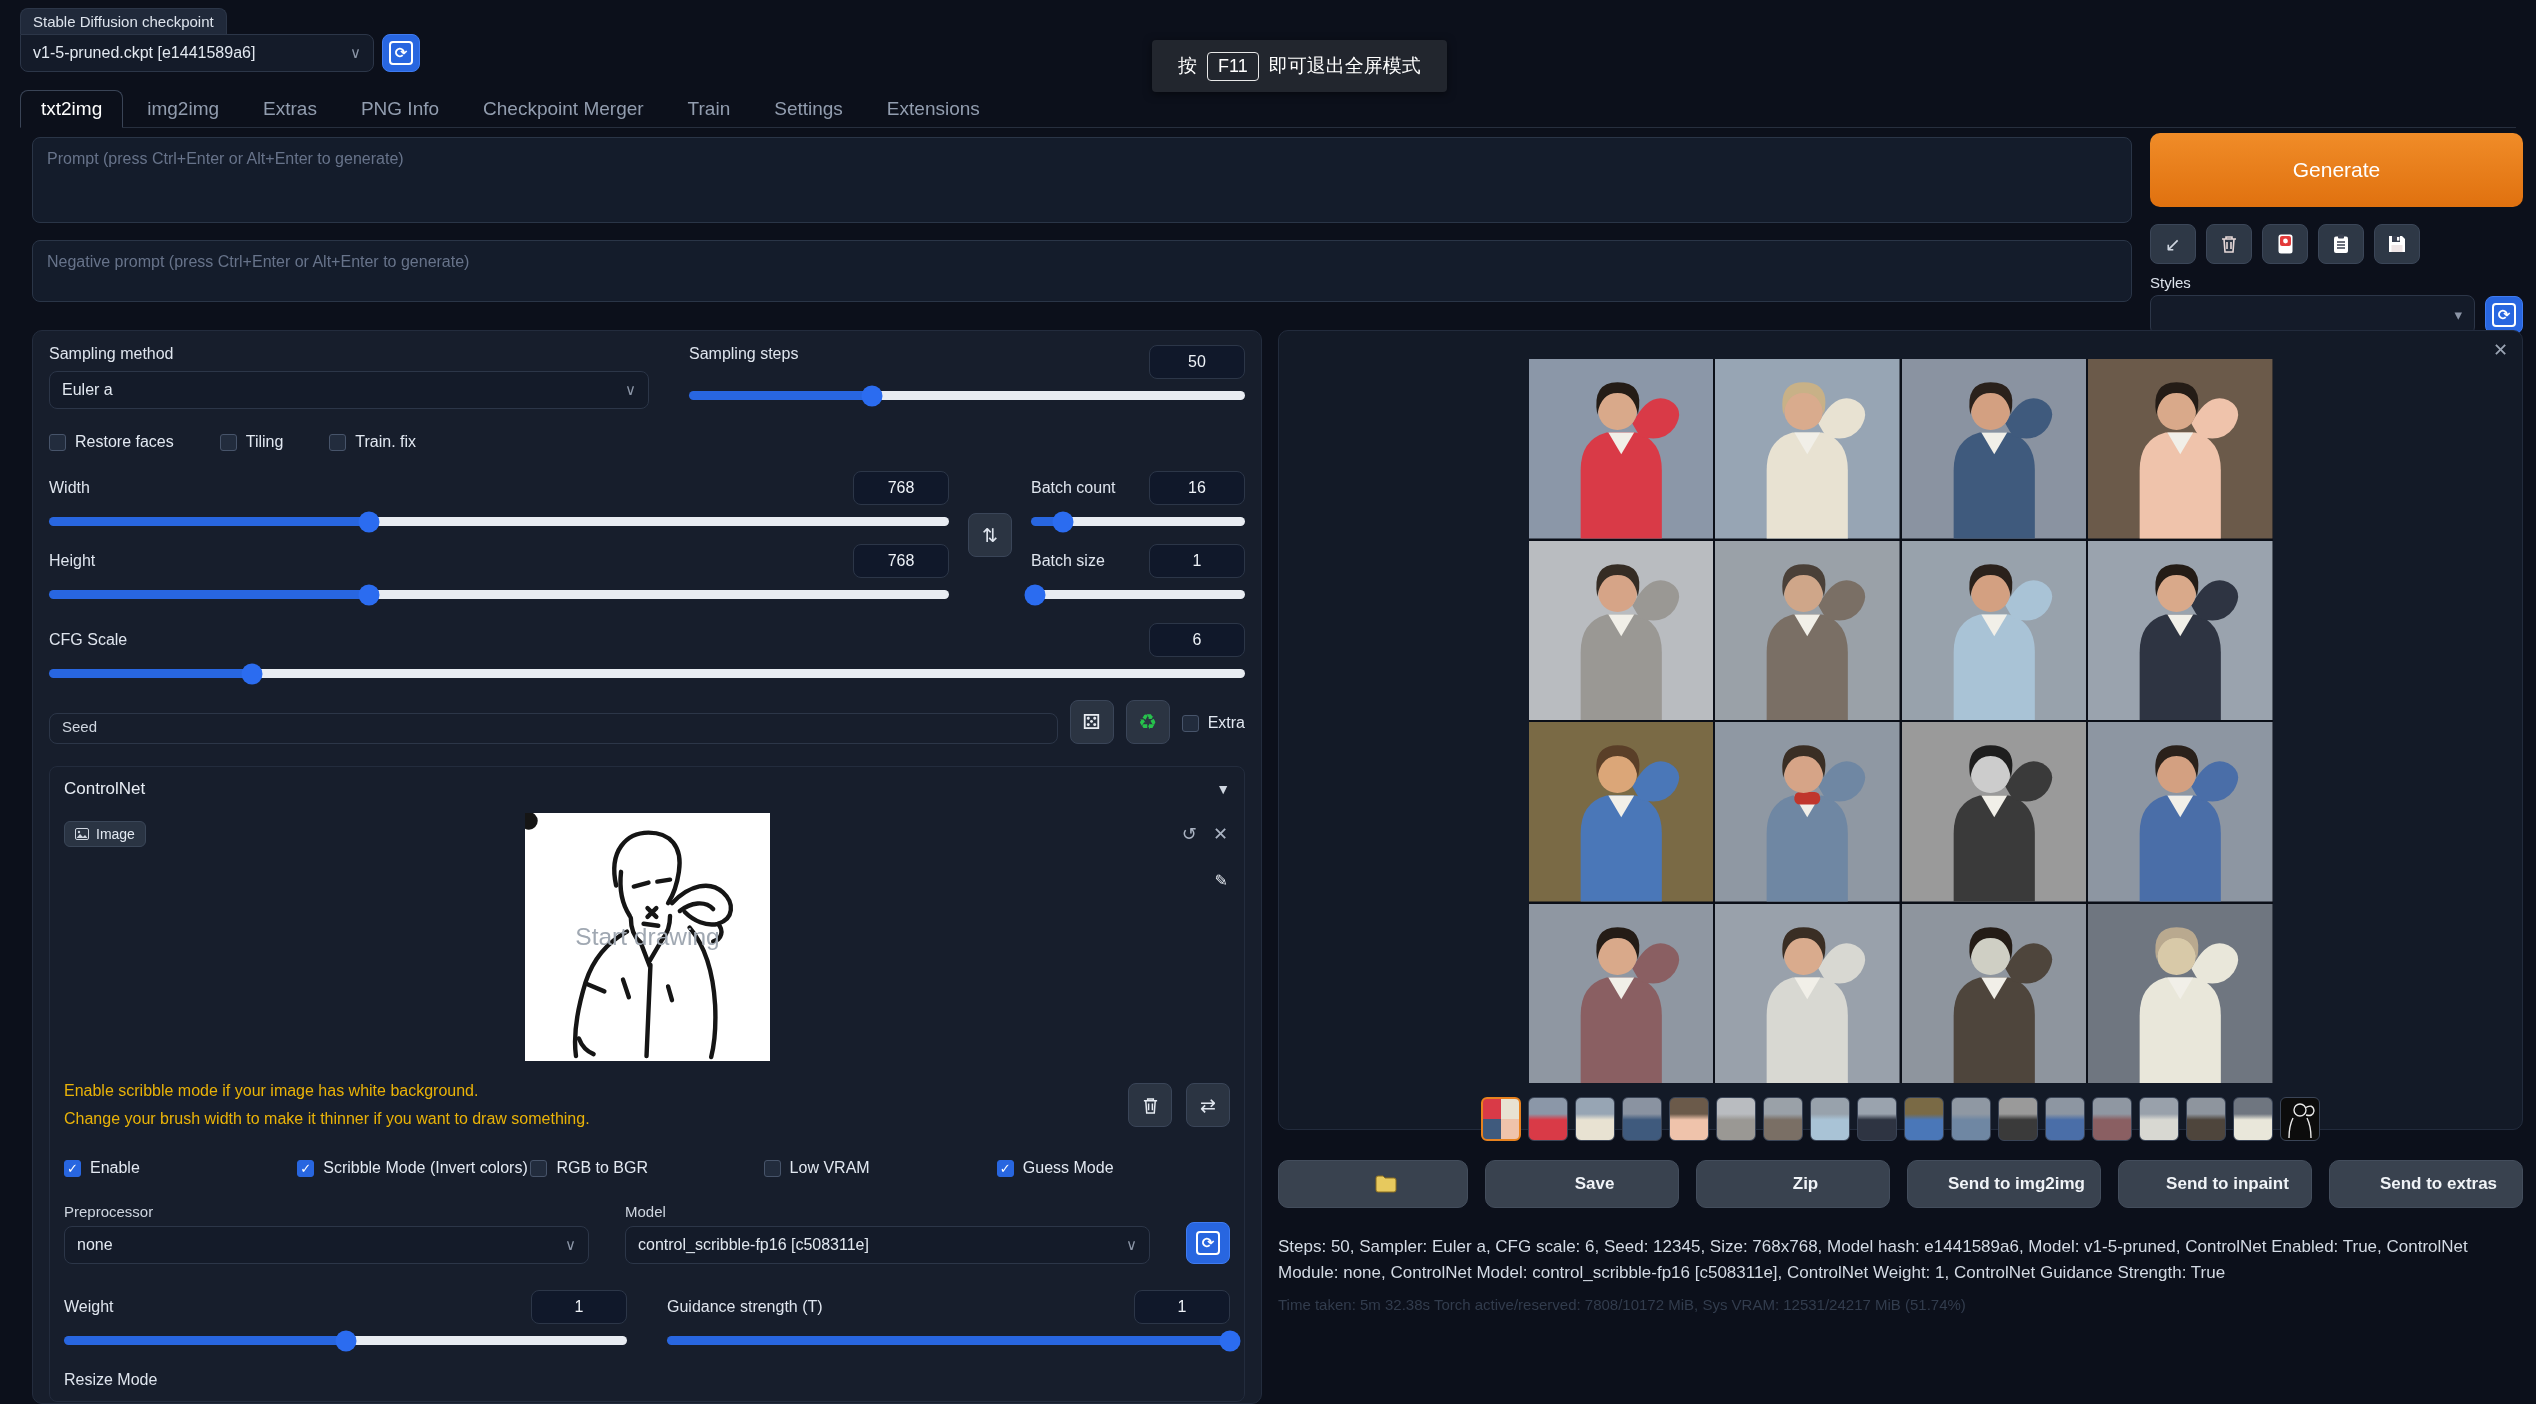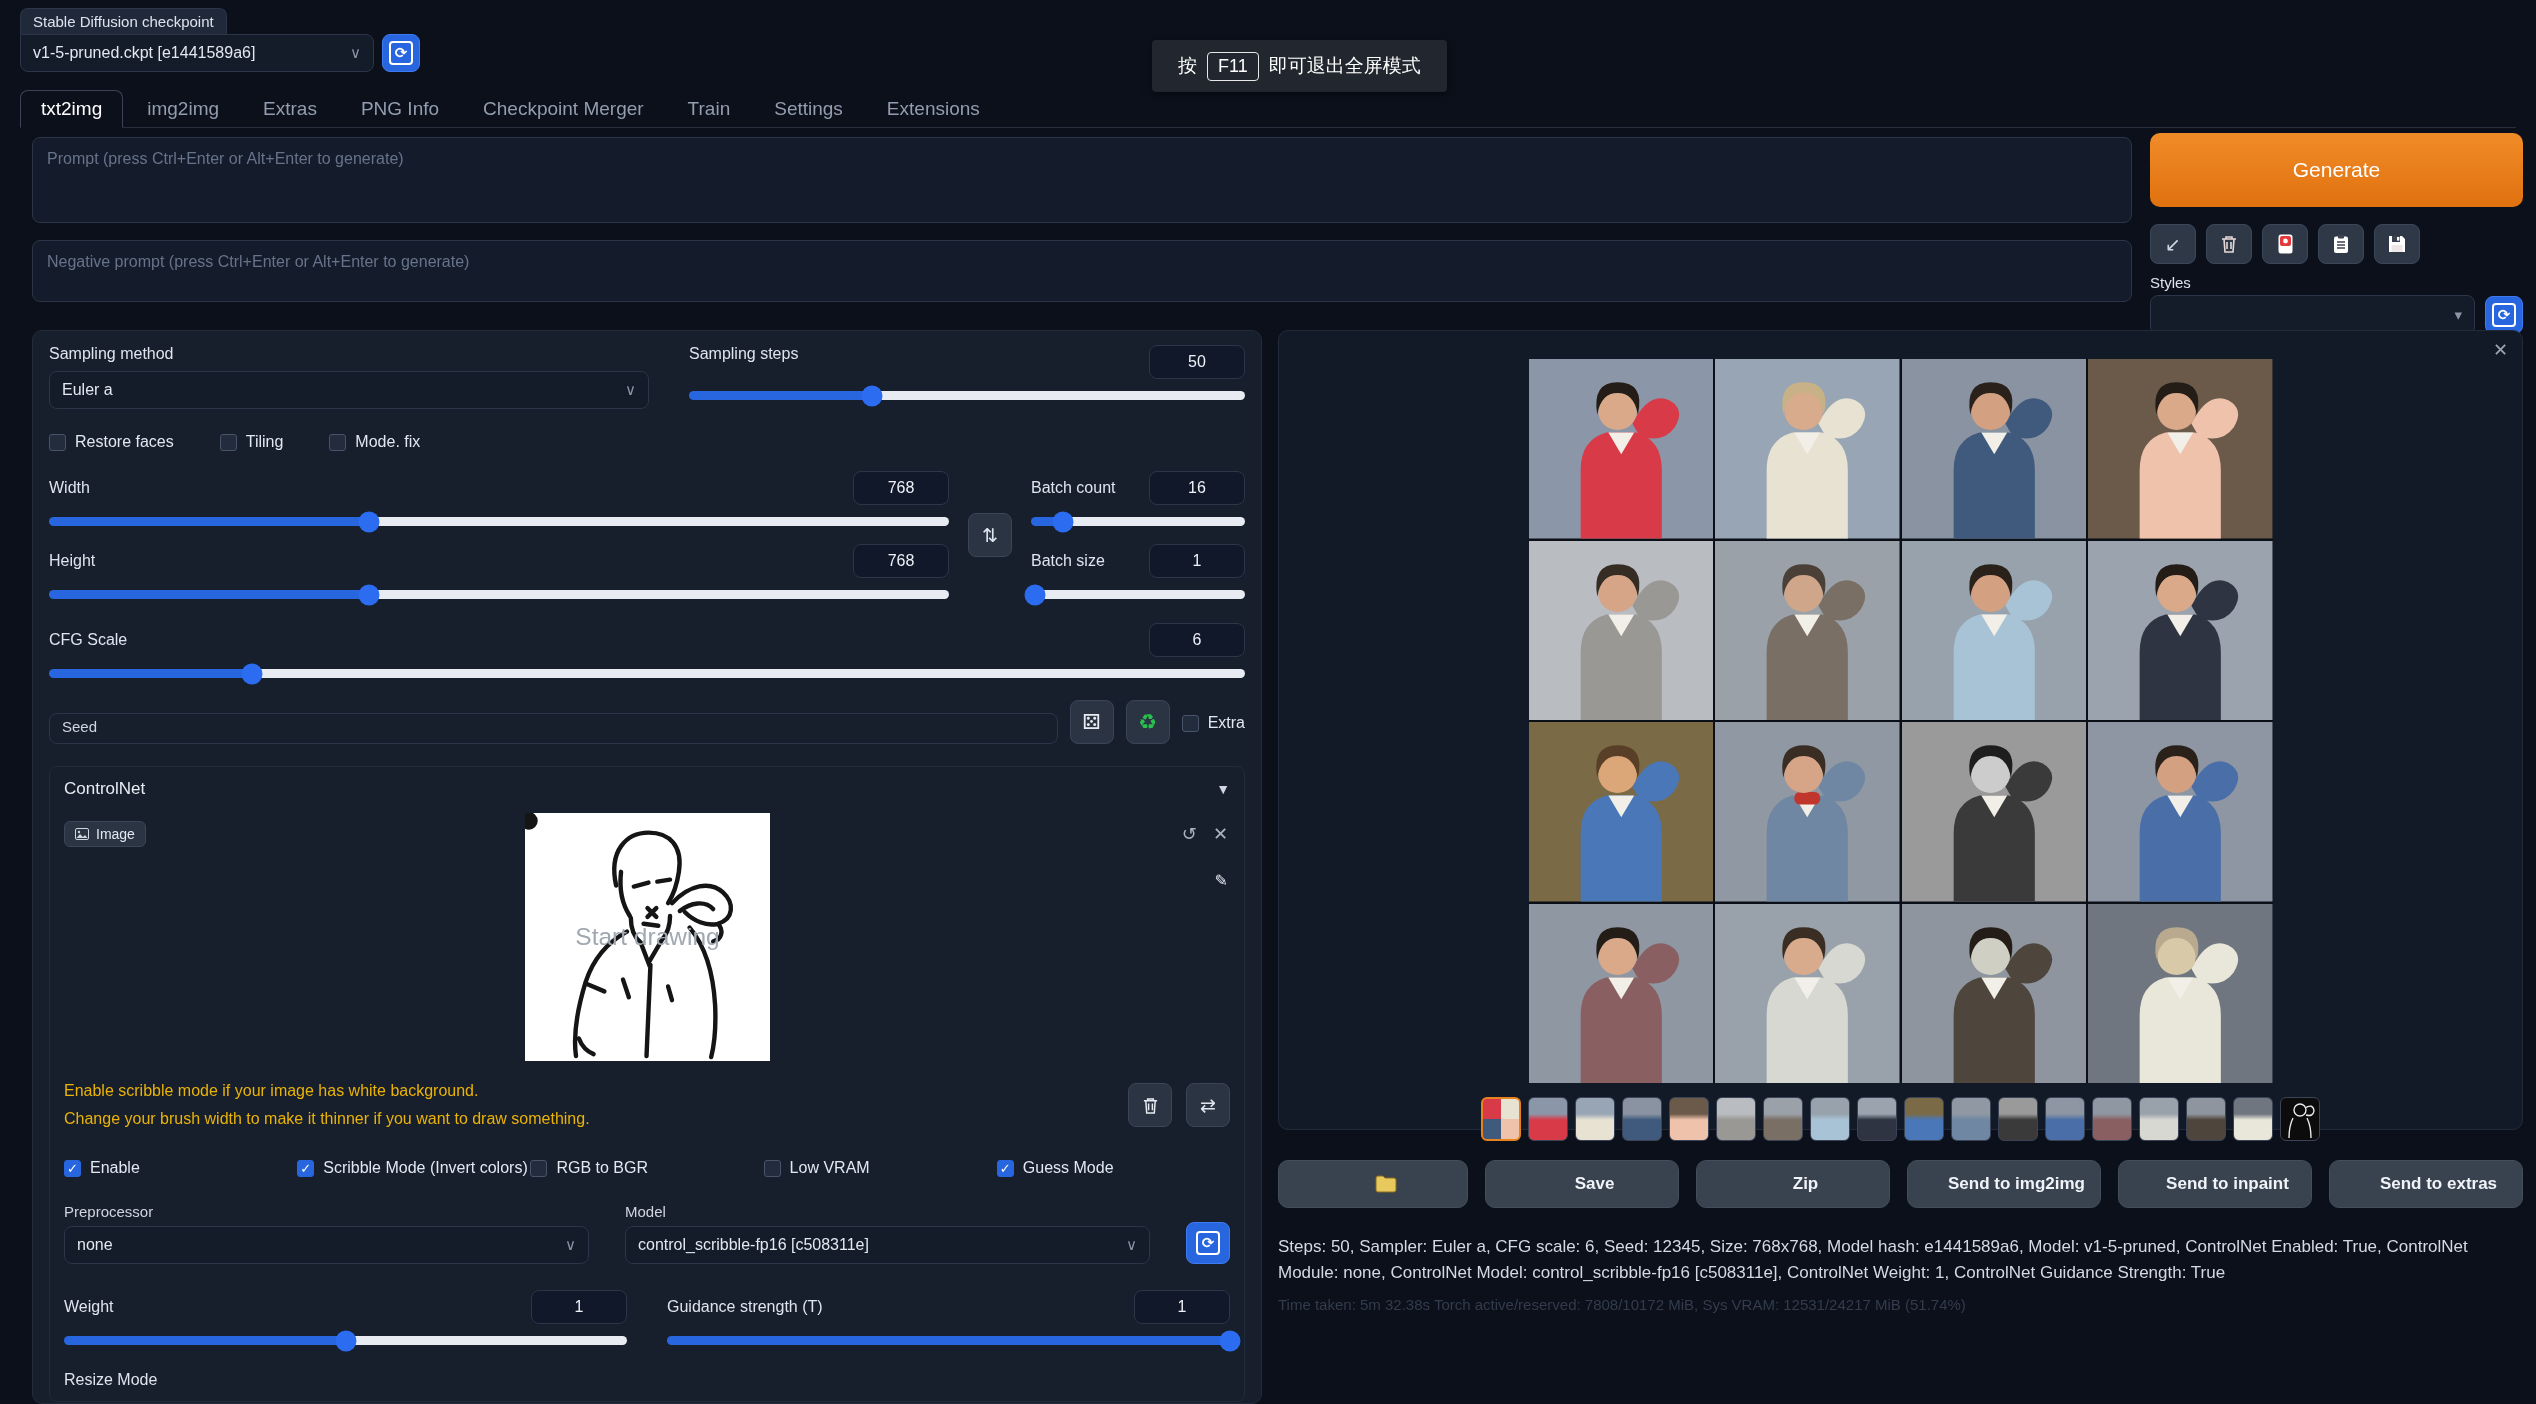--- a/index.html
+++ b/index.html
@@ -248,21 +248,21 @@
     <label class="cb">
       <span class="box"></span>
         <span>Restore faces</span>
     </label>
     <label class="cb">
       <span class="box"></span>
         <span>Tiling</span>
     </label>
     <label class="cb">
       <span class="box"></span>
-        <span>Mode. fix</span>
+        <span>Train. fix</span>
     </label>
   </div>
 
   <div class="dims-grid">
     <div class="dims-left">
       <div class="dim-head">
         <div class="lbl">Width</div>
         <div class="numbox">768</div>
       </div>
       <div class="slider" style="--p: 35.5%;"></div>

